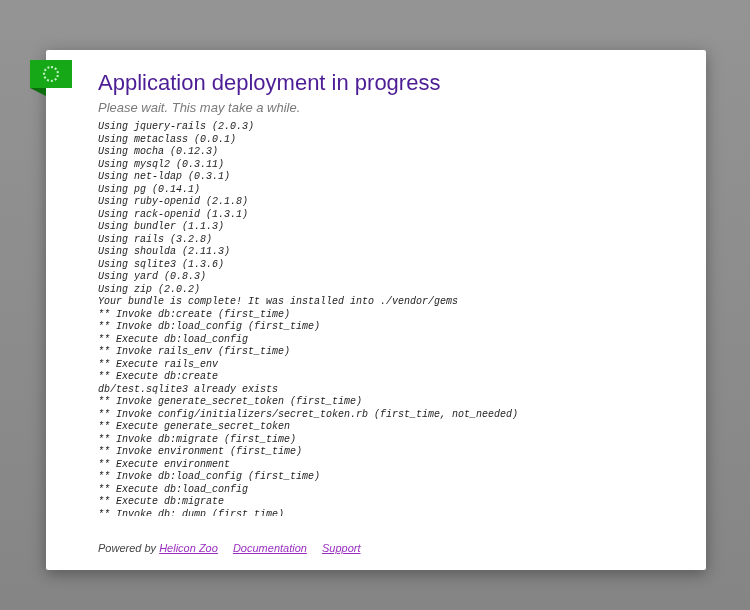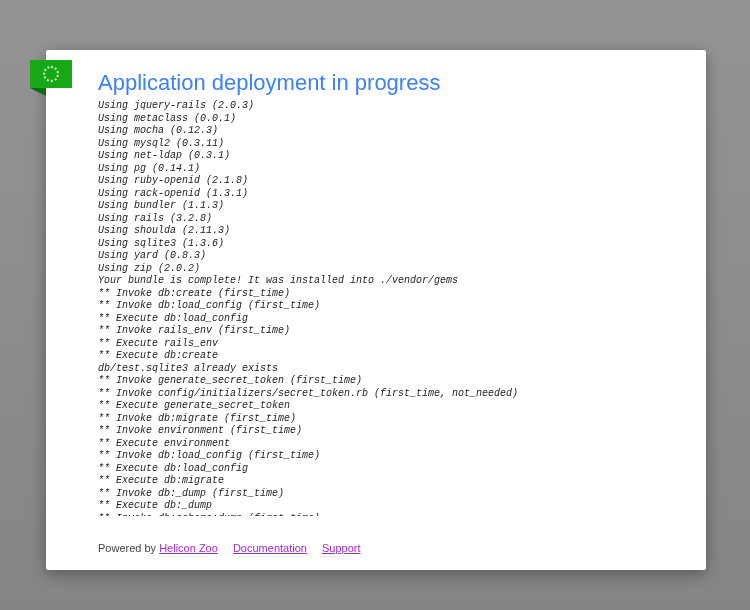--- a/index.html
+++ b/index.html
@@ -43,21 +43,21 @@
       border-top: 8px solid #0b6d0b;
       border-left: 16px solid transparent;
     }
     .ribbon-circle {
       width: 16px;
       height: 16px;
       border: 2px dotted #c9f5c9;
       border-radius: 50%;
     }
     h1.title {
-      color: #3b82f6;
+      color: #4c1d95;
       font-size: 22px;
       font-weight: normal;
       margin-bottom: 4px;
     }
     .subtitle {
       color: #7a7a7a;
       font-style: italic;
       font-size: 13px;
       margin-bottom: 6px;
     }
@@ -73,34 +73,36 @@
       font-size: 10px;
       line-height: 1.25;
       color: #222;
       white-space: pre;
     }
     .footer {
       margin-top: 14px;
       padding-top: 12px;
       font-size: 11px;
       color: #444;
+      font-style: italic;
     }
     .footer a { color: #9a2fbf; text-decoration: underline; margin-left: 2px; margin-right: 10px; cursor:pointer;}
     .footer a.first { margin-left: 0; }
     
     .log-wrap::-webkit-scrollbar { width: 16px; }
     .log-wrap::-webkit-scrollbar-track { background: #f0f0f0; border-left:1px solid #ddd;}
     .log-wrap::-webkit-scrollbar-thumb { background: #cfcfcf; border:1px solid #aaa;}
     .log-wrap::-webkit-scrollbar-button { background:#e6e6e6; height:16px; border:1px solid #bbb;}
   </style>
 </head>
 <body>
 
 <div class="panel">
   <h1 class="title">Application deployment in progress</h1>
+  <div class="subtitle">Please wait. This may take a while.</div>
 
   <div class="log-wrap">
     <div class="log">Using jquery-rails (2.0.3)
 Using metaclass (0.0.1)
 Using mocha (0.12.3)
 Using mysql2 (0.3.11)
 Using net-ldap (0.3.1)
 Using pg (0.14.1)
 Using ruby-openid (2.1.8)
 Using rack-openid (1.3.1)

